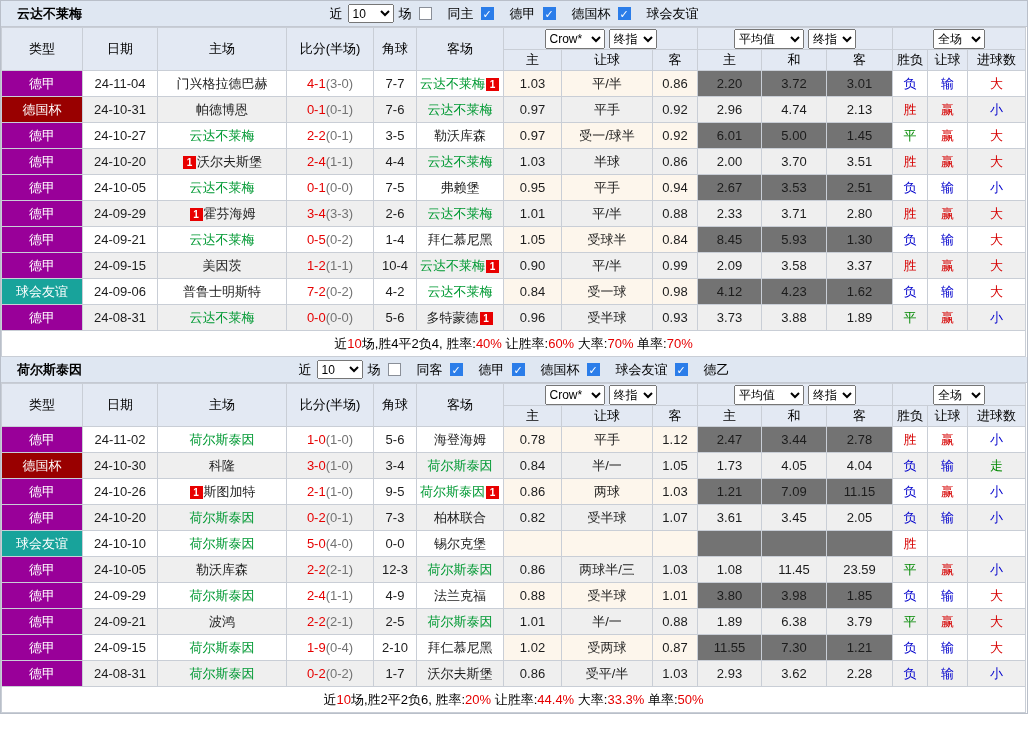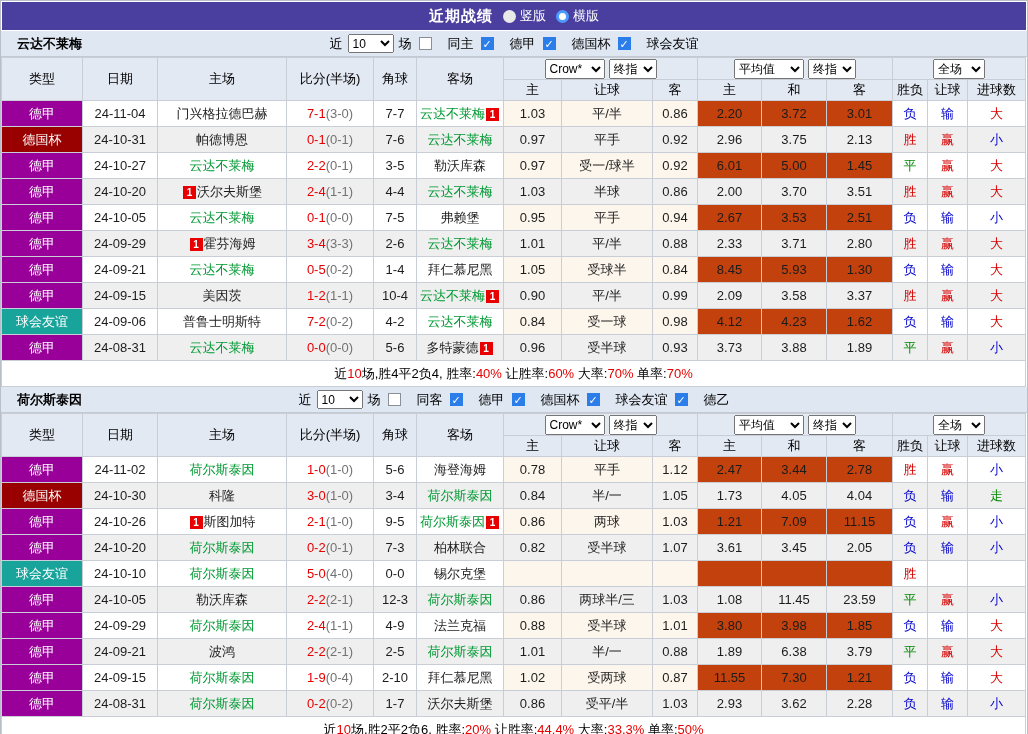--- a/index.html
+++ b/index.html
@@ -23,48 +23,37 @@
   
   table.grid{border-collapse:collapse;table-layout:fixed;width:990px;font-size:13px;text-align:center;color:#1c1c1c;}
   .grid th,.grid td{border:1px solid #c9ced6;padding:0;overflow:hidden;white-space:nowrap;}
   .grid thead th{background:#e3e9f3;font-weight:normal;color:#000;}
   .grid thead tr.h1 th{height:21px;}
   .grid thead tr.h2 th{height:20px;}
   .grid thead select{font-size:12px;height:20px;margin:0 2px;vertical-align:middle;}
   .grid tbody td{height:25px;}
   .grid tr.alt td{background:#efefef;}
   .grid td.crow{background:#fdf6ec;}
-  .grid td.avg{background:#c2410c;}
+  .grid td.avg{background:#737373;}
   .grid td.league{color:#fff;font-size:13px;}
   .tname{color:#1c1c1c;}
   .tname.focal{color:#009933;}
   .card{display:inline-block;min-width:9px;height:13px;line-height:13px;background:#e80000;color:#fff;font-size:10px;font-weight:bold;padding:0 2px;margin:0 1px;vertical-align:middle;}
   .sc{color:#e60000;}
   .half{color:#737373;}
   .res.r{color:#d60000;}
   .res.b{color:#0000cc;}
   .res.g{color:#008800;}
   td.summary{height:24px;background:#fff;font-size:13px;color:#000;}
   td.summary .red{color:#e60000;}
 </style>
 </head>
 <body>
 
 <div class="page">
-  <div class="titlebar">
-    <span class="tb-title">近期战绩</span>
-    <label class="tb-radio">
-      <span class="rdo"></span>
-      <span>竖版</span>
-    </label>
-    <label class="tb-radio">
-      <span class="rdo sel"></span>
-      <span>横版</span>
-    </label>
-  </div>
   <div id="sections">
       <div class="section">
         <div class="section-head">
           <span class="team">云达不莱梅</span>
           <div class="filter">
             <span>近</span>
             <select class="count-sel"><option>10</option></select>
             <span>场</span>
             <label class="cb">
               <span class="cbx"></span>
@@ -124,21 +113,21 @@
               <th>胜负</th>
               <th>让球</th>
               <th>进球数</th>
             </tr>
           </thead>
           <tbody>
             <tr>
               <td class="league" style="background: rgb(153, 0, 153);">德甲</td>
               <td>24-11-04</td>
               <td><span class="tname">门兴格拉德巴赫</span></td>
-              <td><span class="sc">7-1</span><span class="half">(3-0)</span></td>
+              <td><span class="sc">4-1</span><span class="half">(3-0)</span></td>
               <td>7-7</td>
               <td><span class="tname focal">云达不莱梅</span><span class="card">1</span></td>
               <td class="crow">1.03</td>
               <td class="crow">平/半</td>
               <td class="crow">0.86</td>
               <td class="avg">2.20</td>
               <td class="avg">3.72</td>
               <td class="avg">3.01</td>
               <td class="res b">负</td>
               <td class="res b">输</td>
@@ -148,21 +137,21 @@
               <td class="league" style="background: rgb(153, 0, 0);">德国杯</td>
               <td>24-10-31</td>
               <td><span class="tname">帕德博恩</span></td>
               <td><span class="sc">0-1</span><span class="half">(0-1)</span></td>
               <td>7-6</td>
               <td><span class="tname focal">云达不莱梅</span></td>
               <td class="crow">0.97</td>
               <td class="crow">平手</td>
               <td class="crow">0.92</td>
               <td class="avg">2.96</td>
-              <td class="avg">3.75</td>
+              <td class="avg">4.74</td>
               <td class="avg">2.13</td>
               <td class="res r">胜</td>
               <td class="res r">赢</td>
               <td class="res b">小</td>
             </tr>
             <tr>
               <td class="league" style="background: rgb(153, 0, 153);">德甲</td>
               <td>24-10-27</td>
               <td><span class="tname focal">云达不莱梅</span></td>
               <td><span class="sc">2-2</span><span class="half">(0-1)</span></td>

